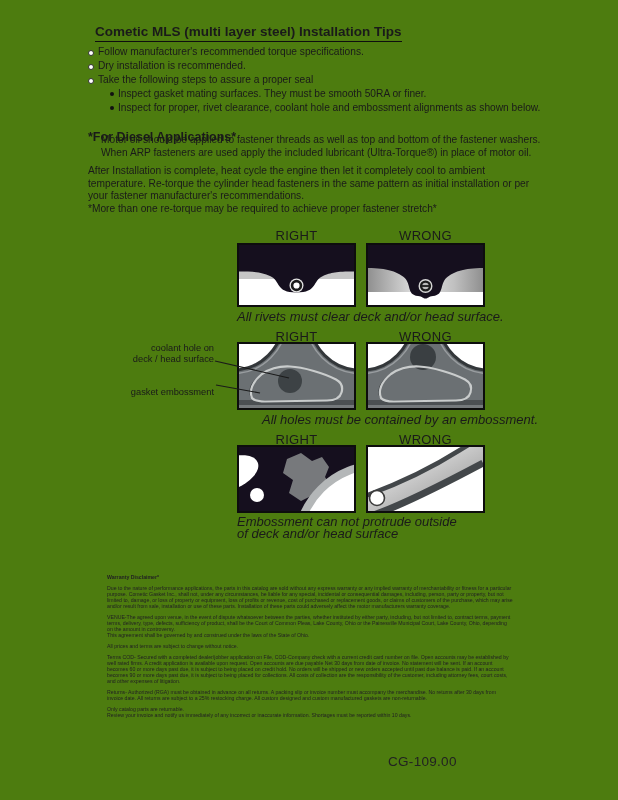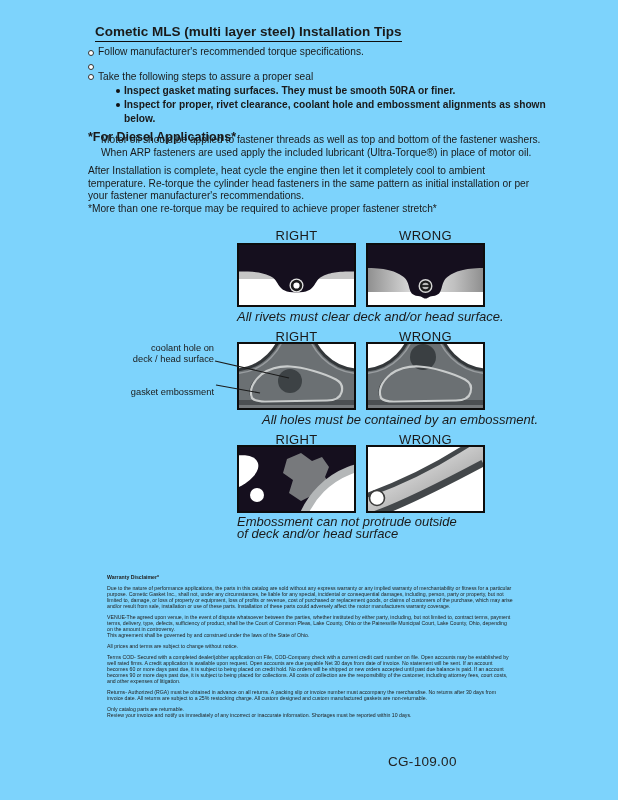--- a/index.html
+++ b/index.html
@@ -1,31 +1,31 @@
 <!DOCTYPE html>
 <html><head>
 <meta charset="utf-8">
 <style>
   html,body{margin:0;padding:0;background:#e9e9e9;}
   .page{
-    position:relative;width:618px;height:800px;background:#7dd3fc;
+    position:relative;width:618px;height:800px;background:#4d7c0f;
     font-family:"Liberation Sans","DejaVu Sans",sans-serif;color:#1a1a1a;
     overflow:hidden;margin:0 auto;
   }
   .abs{position:absolute;}
   .title{
     left:95px;top:24px;font-size:13.5px;font-weight:bold;
     border-bottom:1.6px solid #0e0e0e;padding-bottom:2px;white-space:nowrap;
   }
   .bullets{left:88px;top:45px;width:460px;font-size:10.2px;line-height:14px;}
   .bi{display:flex;align-items:flex-start;}
   .bi .mk{flex:0 0 auto;margin:4.5px 4px 0 0;}
   .mk.open{width:4px;height:4px;border:1px solid #333;border-radius:50%;background:#fff;}
   .mk.solid{width:4px;height:4px;border-radius:50%;background:#111;margin-top:5px;}
-  .bi.sub{margin-left:28px;font-weight:bold;}
+  .bi.sub{margin-left:22px;}
   .dh{left:88px;top:130px;font-size:12.5px;font-weight:bold;}
   .para{left:88px;width:452px;font-size:10.2px;line-height:12.6px;}
   .p1{top:134px;margin-left:13px;}
   .p2{top:165px;}
   .note{left:88px;top:203px;font-size:10.2px;}
   .dlabel{width:119px;text-align:center;font-size:13px;letter-spacing:.3px;}
   .hl{left:237px;} .hr{left:366px;}
   .r1{top:228px;} .r2{top:329px;} .r3{top:432px;}
   .dbox{width:119px;box-sizing:border-box;border:2px solid #0d0d0d;background:#fff;line-height:0;}
   .bx1{height:64px;top:243px;}
@@ -52,20 +52,21 @@
 
   <div class="abs title">Cometic MLS (multi layer steel) Installation Tips</div>
 
   <div class="abs bullets">
     <div class="bi">
       <span class="mk open"></span>
       <span>Follow manufacturer's recommended torque specifications.</span>
     </div>
     <div class="bi">
       <span class="mk open"></span>
+      <span>Dry installation is recommended.</span>
     </div>
     <div class="bi">
       <span class="mk open"></span>
       <span>Take the following steps to assure a proper seal</span>
     </div>
     <div class="bi sub">
       <span class="mk solid"></span>
       <span>Inspect gasket mating surfaces.  They must be smooth 50RA or finer.</span>
     </div>
     <div class="bi sub">

